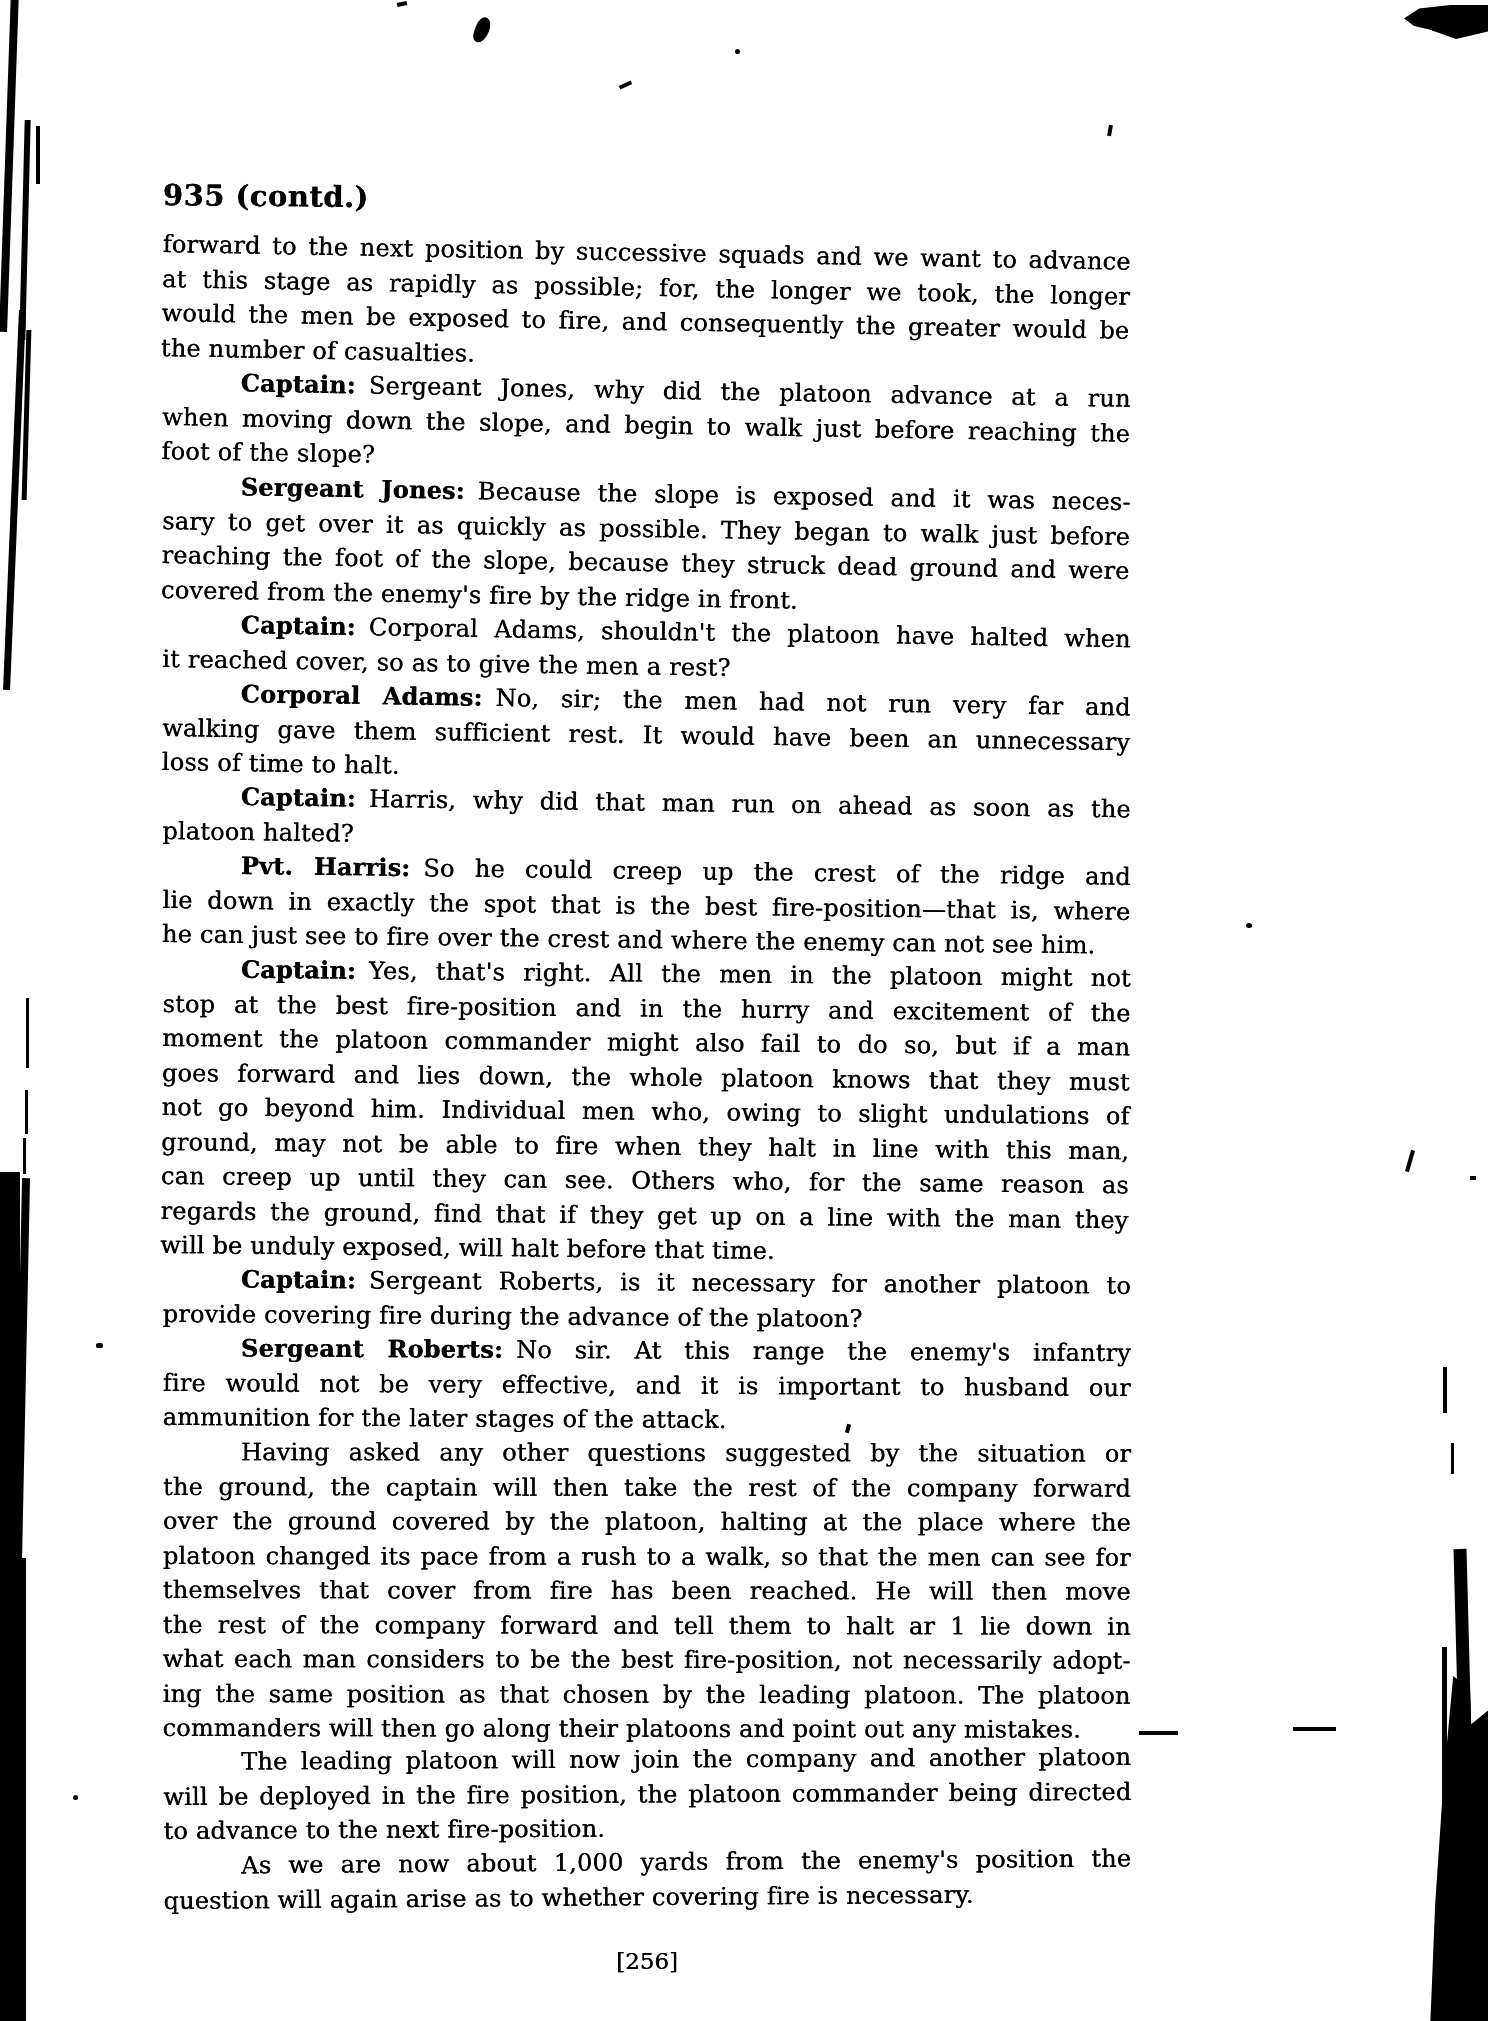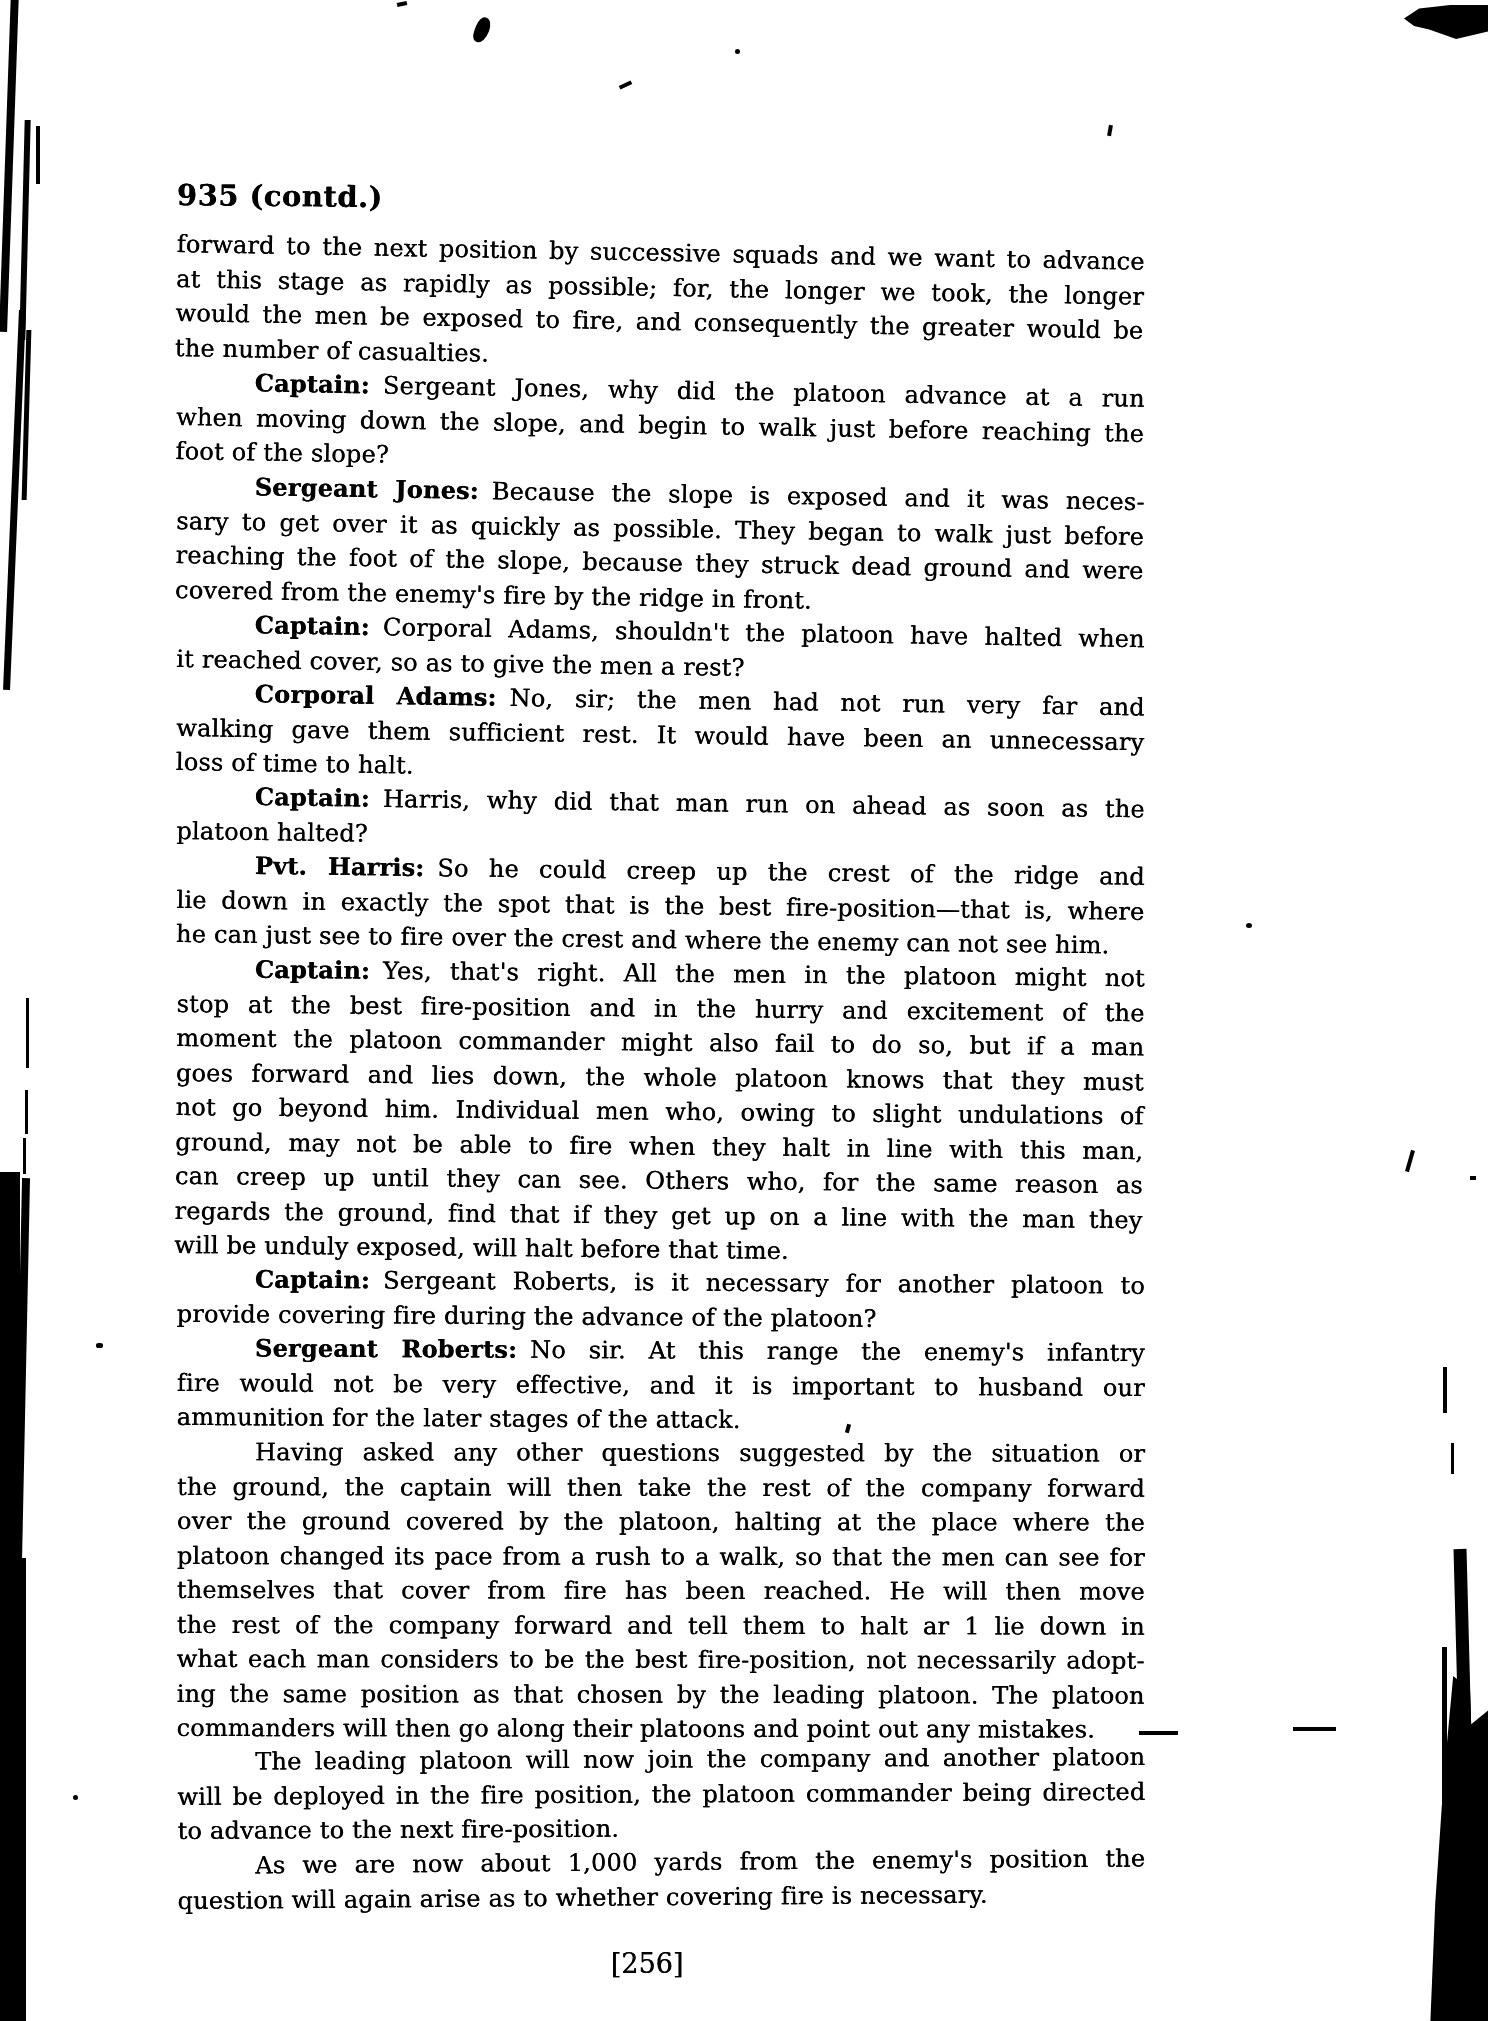--- a/index.html
+++ b/index.html
@@ -10,21 +10,21 @@
     background: #ffffff;
     overflow: hidden;
   }
   body {
     position: relative;
     font-family: "DejaVu Serif", "Liberation Serif", serif;
     color: #000;
   }
   #page {
     position: absolute;
-    left: 177px;
+    left: 163px;
     top: 178px;
     width: 968px;
   }
   .header {
     font-weight: bold;
     font-size: 29px;
     line-height: 34px;
     margin-bottom: 15px;
     letter-spacing: 0.5px;
     transform: rotate(0.6deg);
@@ -45,21 +45,21 @@
   }
   .line.last { text-align-last: auto; }
   .line.first { text-indent: 78px; }
   .speaker { font-weight: bold; padding-right: 13px; }
   .footer {
     position: absolute;
     left: 163px;
     top: 1948px;
     width: 968px;
     text-align: center;
-    font-size: 27px;
+    font-size: 23px;
     text-shadow: 0.4px 0 0 currentColor;
   }
   .art {
     position: absolute;
     background: #000;
   }
 </style>
 </head>
 <body>
 

